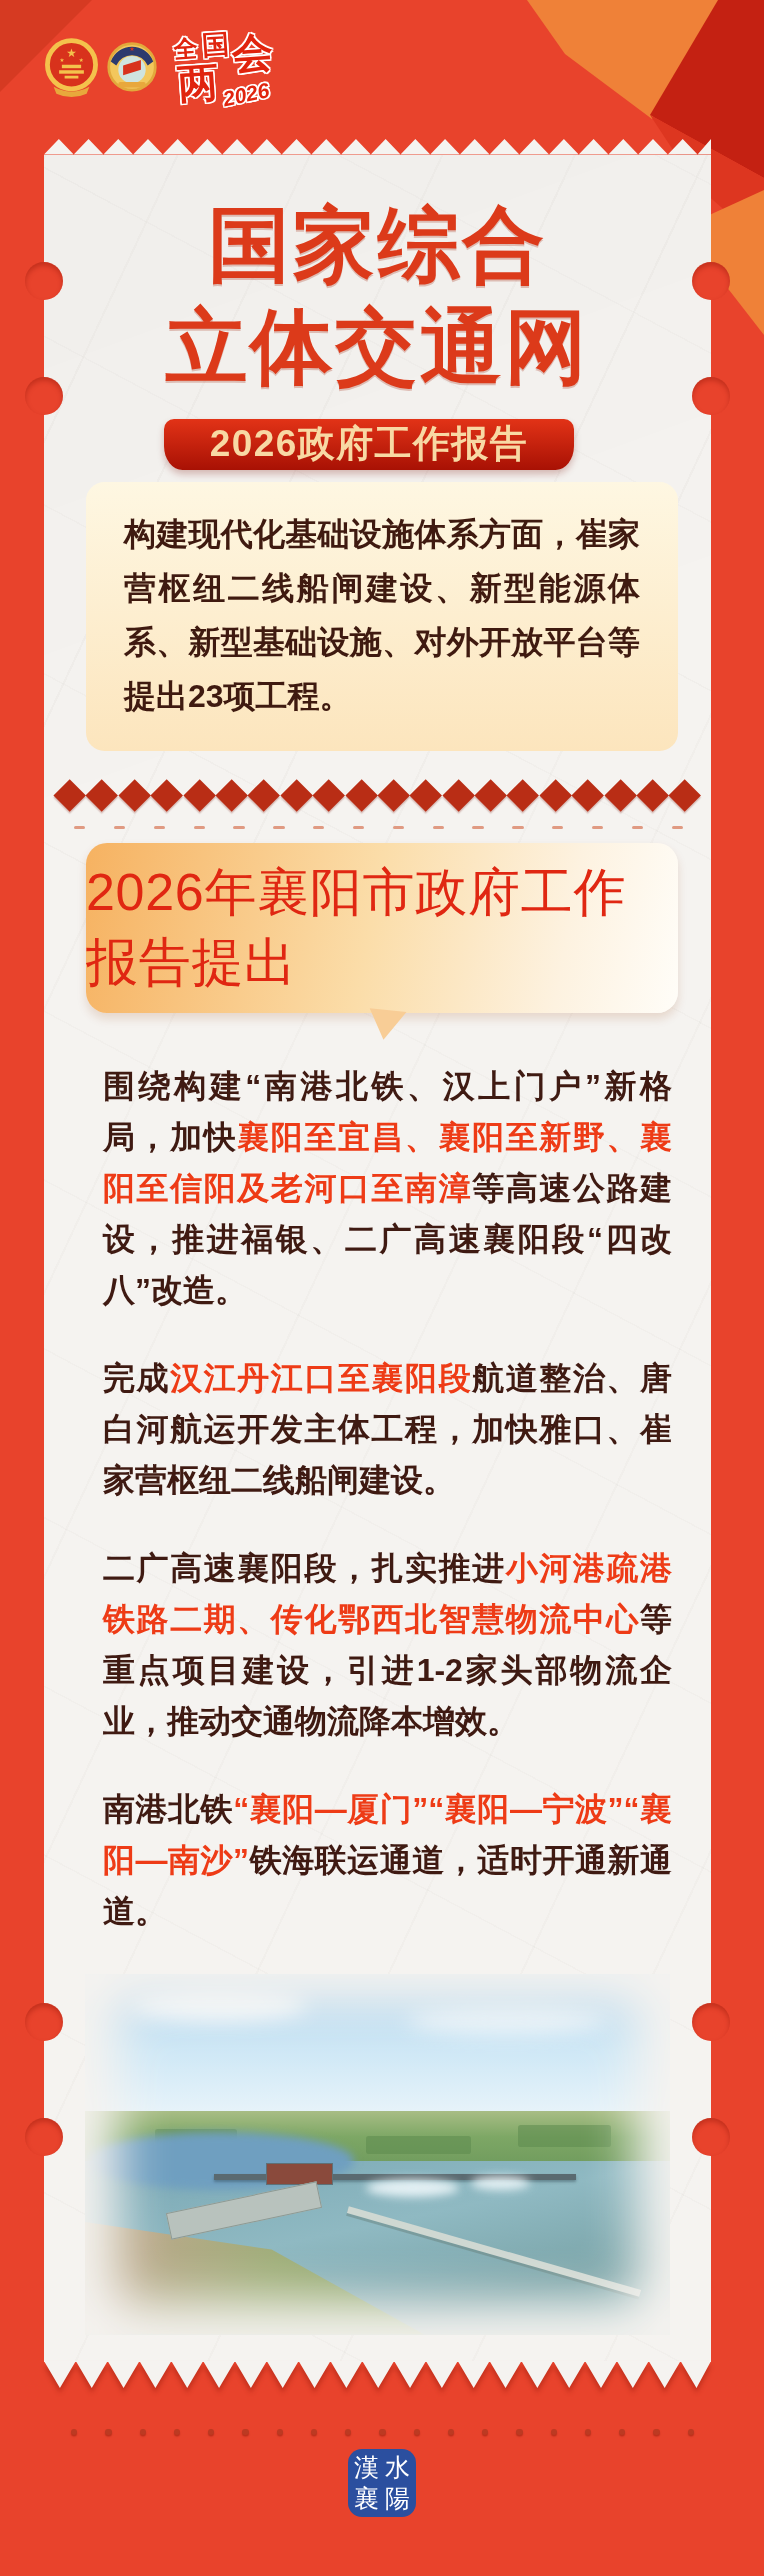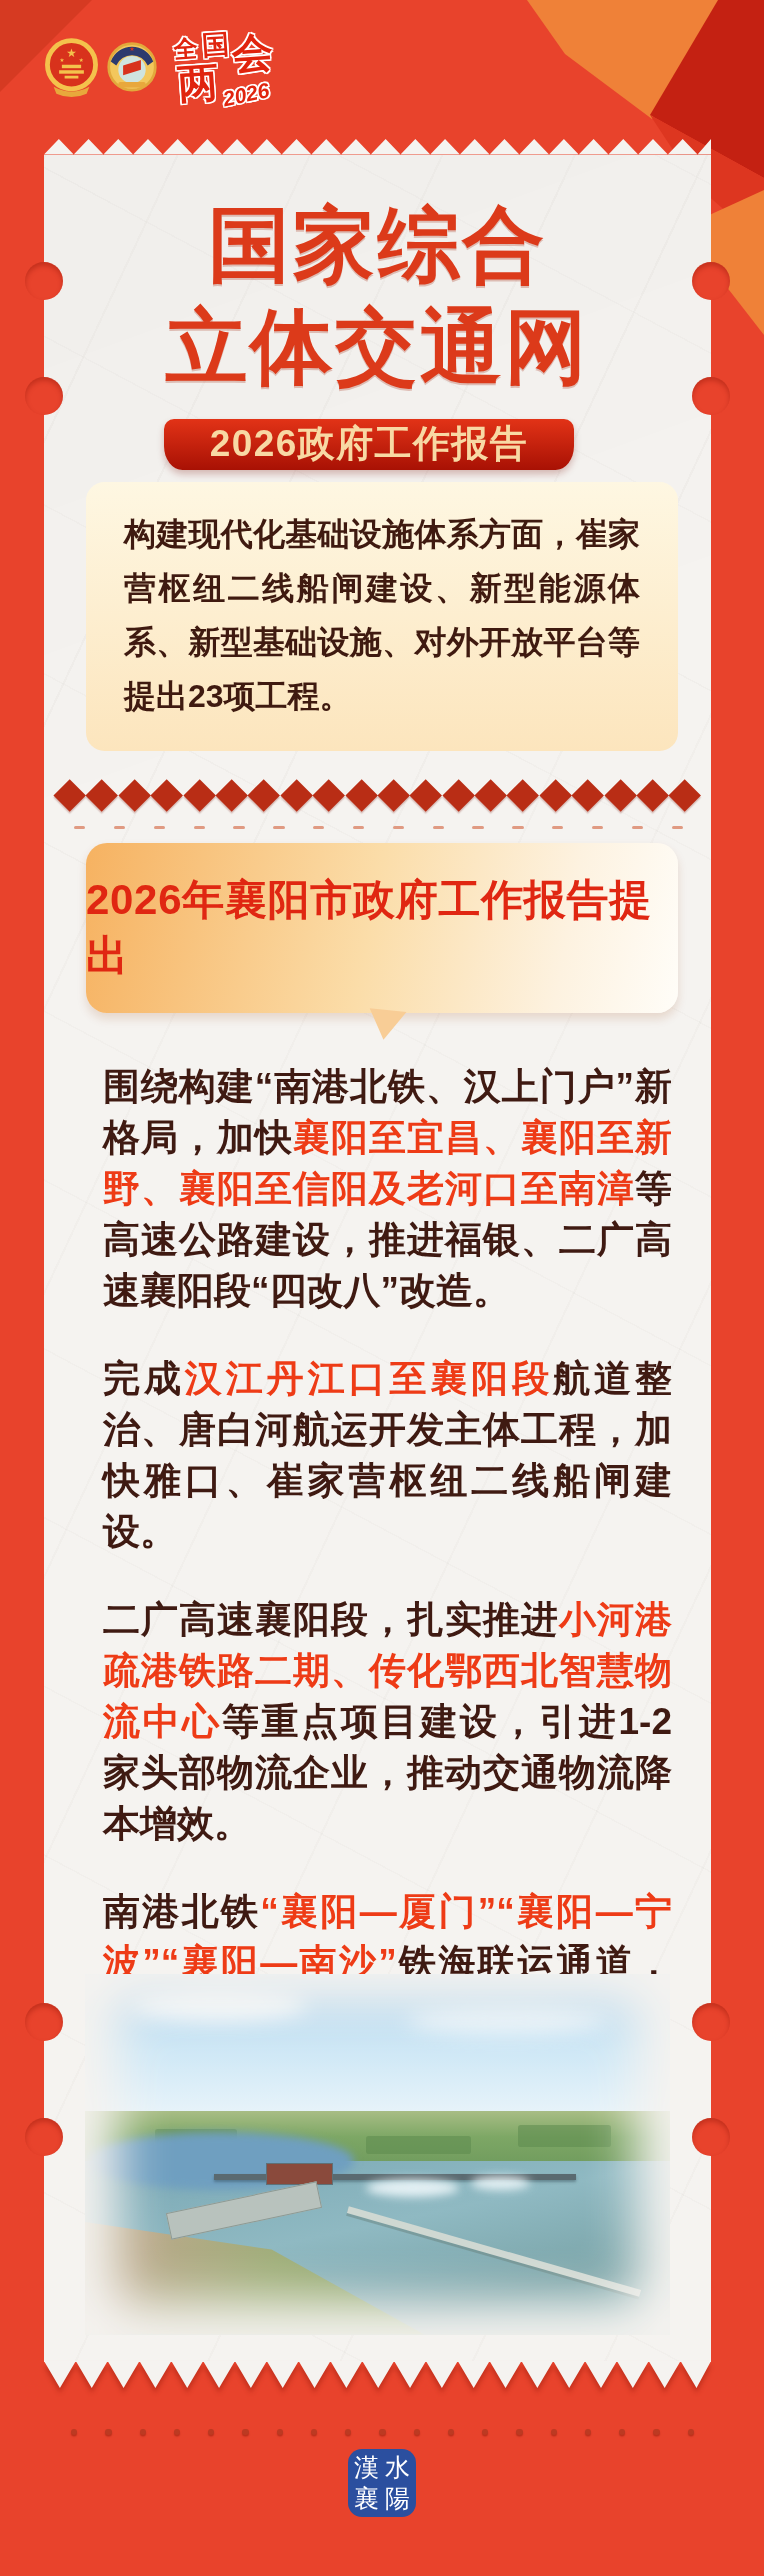--- a/index.html
+++ b/index.html
@@ -67,28 +67,28 @@
   .diamond{width:23.4px;height:23.4px;background:#b92d15;transform:rotate(45deg);
      box-shadow:1.4px 1.4px 1.4px rgba(120,15,2,.25);}
   .dash-row{position:absolute;left:30px;top:671px;width:609px;display:flex;justify-content:space-between;}
   .dash{width:11.3px;height:3.5px;border-radius:2.1px;background:#e09a82;}
 
   
   .bubble{position:absolute;left:42px;top:688px;width:592px;height:170px;border-radius:21px;
      background:linear-gradient(100deg,#f6b261,#fbdda9 48%,#fdf2e0 80%,#fffdf8);
      box-shadow:0 5.7px 10px rgba(150,60,10,.15);
      display:flex;align-items:center;justify-content:center;}
-  .bubble-text{color:#e02712;font-size:42px;font-weight:700;letter-spacing:0.7px;}
+  .bubble-text{color:#e02712;font-size:52px;font-weight:400;letter-spacing:0.7px;}
   .bubble-tail{position:absolute;left:324px;top:855px;width:0;height:0;
      border-left:17px solid transparent;border-right:20px solid transparent;
      border-top:30px solid #f8cd96;transform:rotate(6deg);}
 
   
   .paras{position:absolute;left:59px;top:906px;width:569px;
-     color:#3f1a12;font-size:37px;line-height:51px;font-weight:700;text-align:justify;}
+     color:#3f1a12;font-size:32px;line-height:51px;font-weight:700;text-align:justify;}
   .para{margin:0 0 37px 0;}
   .hl{color:#ee3b16;font-weight:800;}
 
   
   .photo{position:absolute;left:41px;top:1819px;width:585px;height:361px;overflow:hidden;}
   .ph-sky{position:absolute;left:0;top:0;width:100%;height:40%;
      background:linear-gradient(180deg,#9fcdec,#cfe8f6 55%,#e9f4fa);}
   .cloud{position:absolute;background:#fff;border-radius:50%;filter:blur(10px);opacity:.8;}
   .ph-land{position:absolute;left:0;top:38%;width:100%;height:16%;
      background:linear-gradient(180deg,#a8bd85,#7da765 45%,#6f9a5d);}

